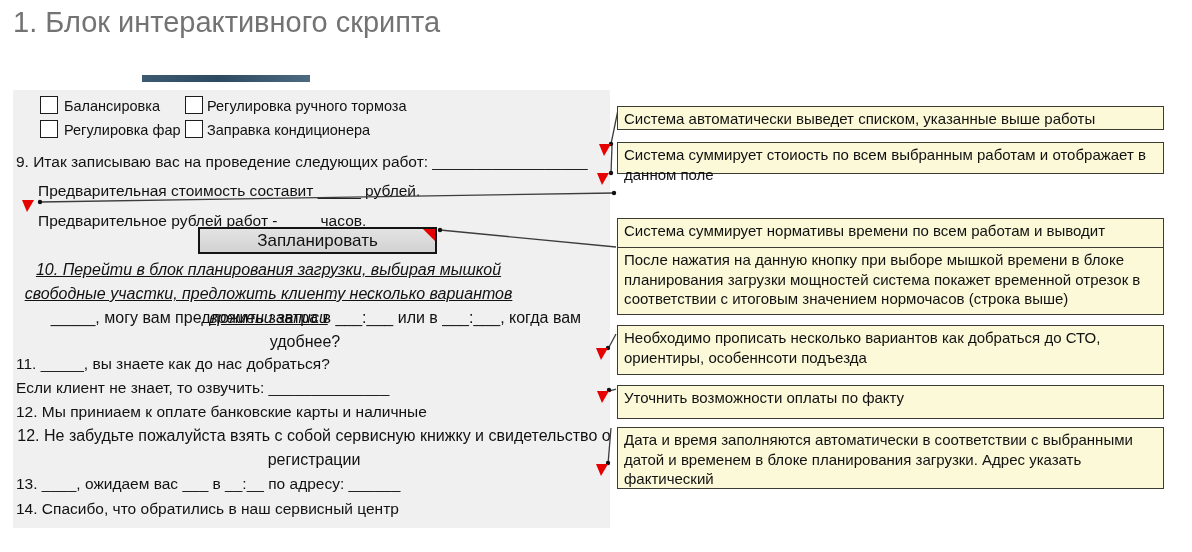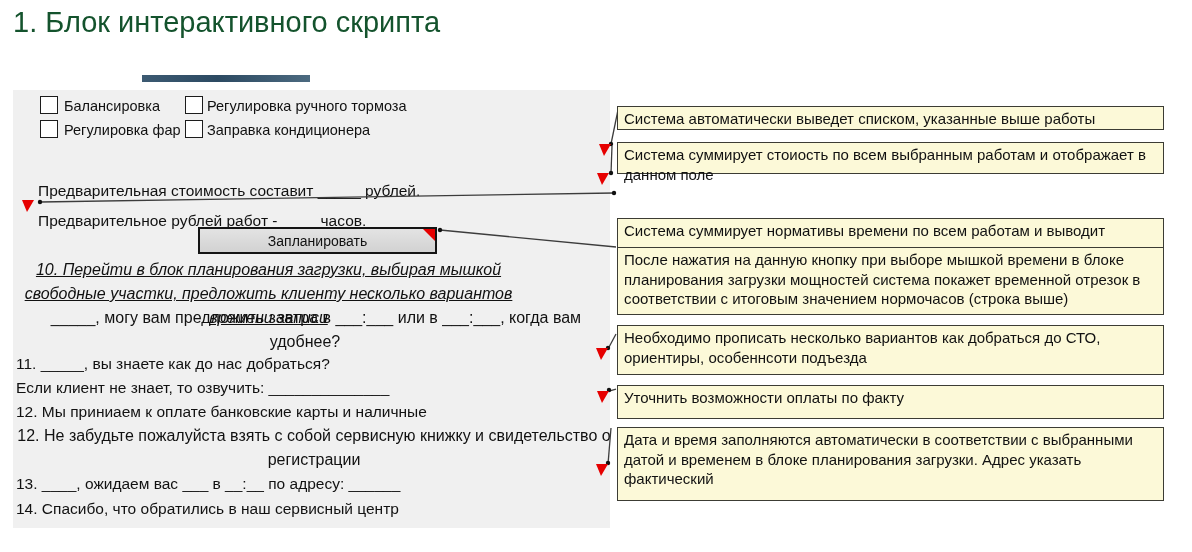--- a/index.html
+++ b/index.html
@@ -1,30 +1,30 @@
 <!DOCTYPE html>
 <html><head>
 <meta charset="utf-8">
 <style>
   html,body{margin:0;padding:0;background:#fff;}
   .stage{position:relative;width:1192px;height:552px;background:#ffffff;overflow:hidden;
          font-family:"Liberation Sans", sans-serif;color:#111;}
-  .title{position:absolute;left:13px;top:6px;font-size:29px;font-weight:400;color:#14532d;white-space:nowrap;}
+  .title{position:absolute;left:13px;top:6px;font-size:29px;font-weight:400;color:#737373;white-space:nowrap;}
   .accent-bar{position:absolute;left:142px;top:75px;width:168px;height:7px;
               background:linear-gradient(90deg,#3c5a72,#2c4a62 45%,#4c6a80);}
   .panel{position:absolute;left:13px;top:90px;width:597px;height:438px;background:#f0f0f0;}
   .cb{position:absolute;width:16px;height:16px;background:#fff;border:1.6px solid #1c1c1c;}
   .cb-label{position:absolute;font-size:14.5px;white-space:nowrap;}
   .sline{position:absolute;font-size:15.5px;white-space:nowrap;line-height:22px;}
   .spara{position:absolute;font-size:16px;line-height:24px;white-space:normal;text-align:center;}
   .italic-u{font-style:italic;text-decoration:underline;font-weight:500;}
   .indent1{text-indent:22px;}
   .btn{position:absolute;left:198px;top:227px;width:239px;height:27px;box-sizing:border-box;
        background:linear-gradient(#e3e3e3,#d2d2d2);border:2px solid #141414;
-       display:flex;align-items:center;justify-content:center;font-size:14px;cursor:default;}
+       display:flex;align-items:center;justify-content:center;font-size:17px;cursor:default;}
   .btn-flag{position:absolute;top:0;right:0;}
   .note{position:absolute;left:617px;width:547px;box-sizing:border-box;background:#fcf9d8;
         border:1.6px solid #3c3c34;padding:2px 6px;font-size:15px;line-height:19.5px;}
   .connectors{position:absolute;left:0;top:0;pointer-events:none;}
   .flag{position:absolute;width:12px;height:12px;}
 </style>
 </head>
 <body>
 
 <div class="stage">
@@ -36,20 +36,21 @@
 
   <div class="cb" style="left:40px;top:96px"></div>
   <div class="cb-label" style="left:64px;top:98px">Балансировка</div>
   <div class="cb" style="left:185px;top:96px"></div>
   <div class="cb-label" style="left:207px;top:98px">Регулировка ручного тормоза</div>
   <div class="cb" style="left:40px;top:120px"></div>
   <div class="cb-label" style="left:64px;top:122px">Регулировка фар</div>
   <div class="cb" style="left:185px;top:120px"></div>
   <div class="cb-label" style="left:207px;top:122px">Заправка кондиционера</div>
 
+  <div class="sline" style="left:16px;top:151px">9. Итак записываю вас на проведение следующих работ: __________________</div>
   <div class="sline" style="left:38px;top:180px">Предварительная стоимость составит _____ рублей.</div>
   <div class="sline" style="left:38px;top:210px">Предварительное рублей работ - ____ часов.</div>
 
   <div class="btn">
     <span>Запланировать</span>
     <svg class="btn-flag" width="12" height="12">
         <polygon points="0,0 12,0 12,12" fill="#e60000"></polygon>
       </svg>
   </div>
 
@@ -102,15 +103,15 @@
   <svg class="flag" style="left:596px;top:464px" width="12" height="12">
       <polygon points="0,0 12,0 5,12" fill="#e60000"></polygon>
     </svg>
 
   <div class="note" style="top:106px;height:24px"><span>Система автоматически выведет списком, указанные выше работы</span></div>
   <div class="note" style="top:142px;height:32px"><span>Система суммирует стоиость по всем выбранным работам и отображает в данном поле</span></div>
   <div class="note" style="top:218px;height:39px"><span>Система суммирует нормативы времени по всем работам и выводит итоговое значение</span></div>
   <div class="note" style="top:247px;height:68px"><span>После нажатия на данную кнопку при выборе мышкой времени в блоке планирования загрузки мощностей система покажет временной отрезок в соответствии с итоговым значением нормочасов (строка выше)</span></div>
   <div class="note" style="top:325px;height:50px"><span>Необходимо прописать несколько вариантов как добраться до СТО, ориентиры, особеннсоти подъезда</span></div>
   <div class="note" style="top:385px;height:34px"><span>Уточнить возможности оплаты по факту</span></div>
-  <div class="note" style="top:427px;height:74px"><span>Дата и время заполняются автоматически в соответствии с выбранными датой и временем в блоке планирования загрузки. Адрес указать фактический</span></div>
+  <div class="note" style="top:427px;height:62px"><span>Дата и время заполняются автоматически в соответствии с выбранными датой и временем в блоке планирования загрузки. Адрес указать фактический</span></div>
 
 </div>
 
 </body></html>

